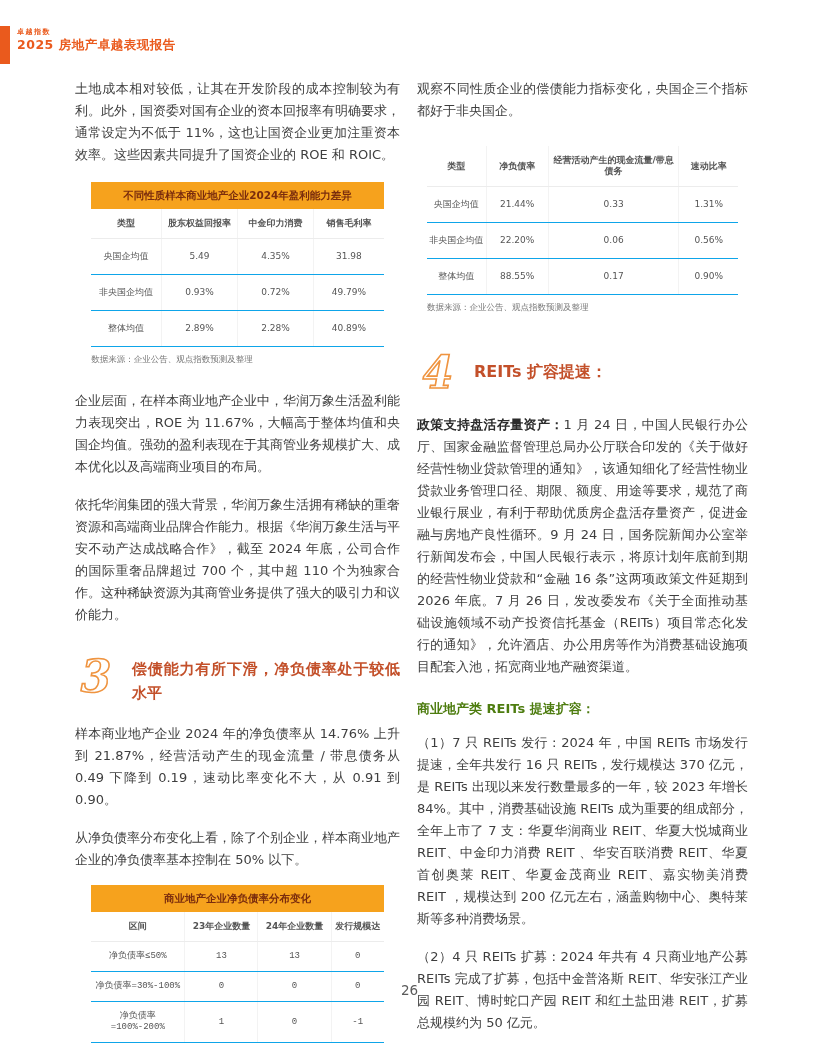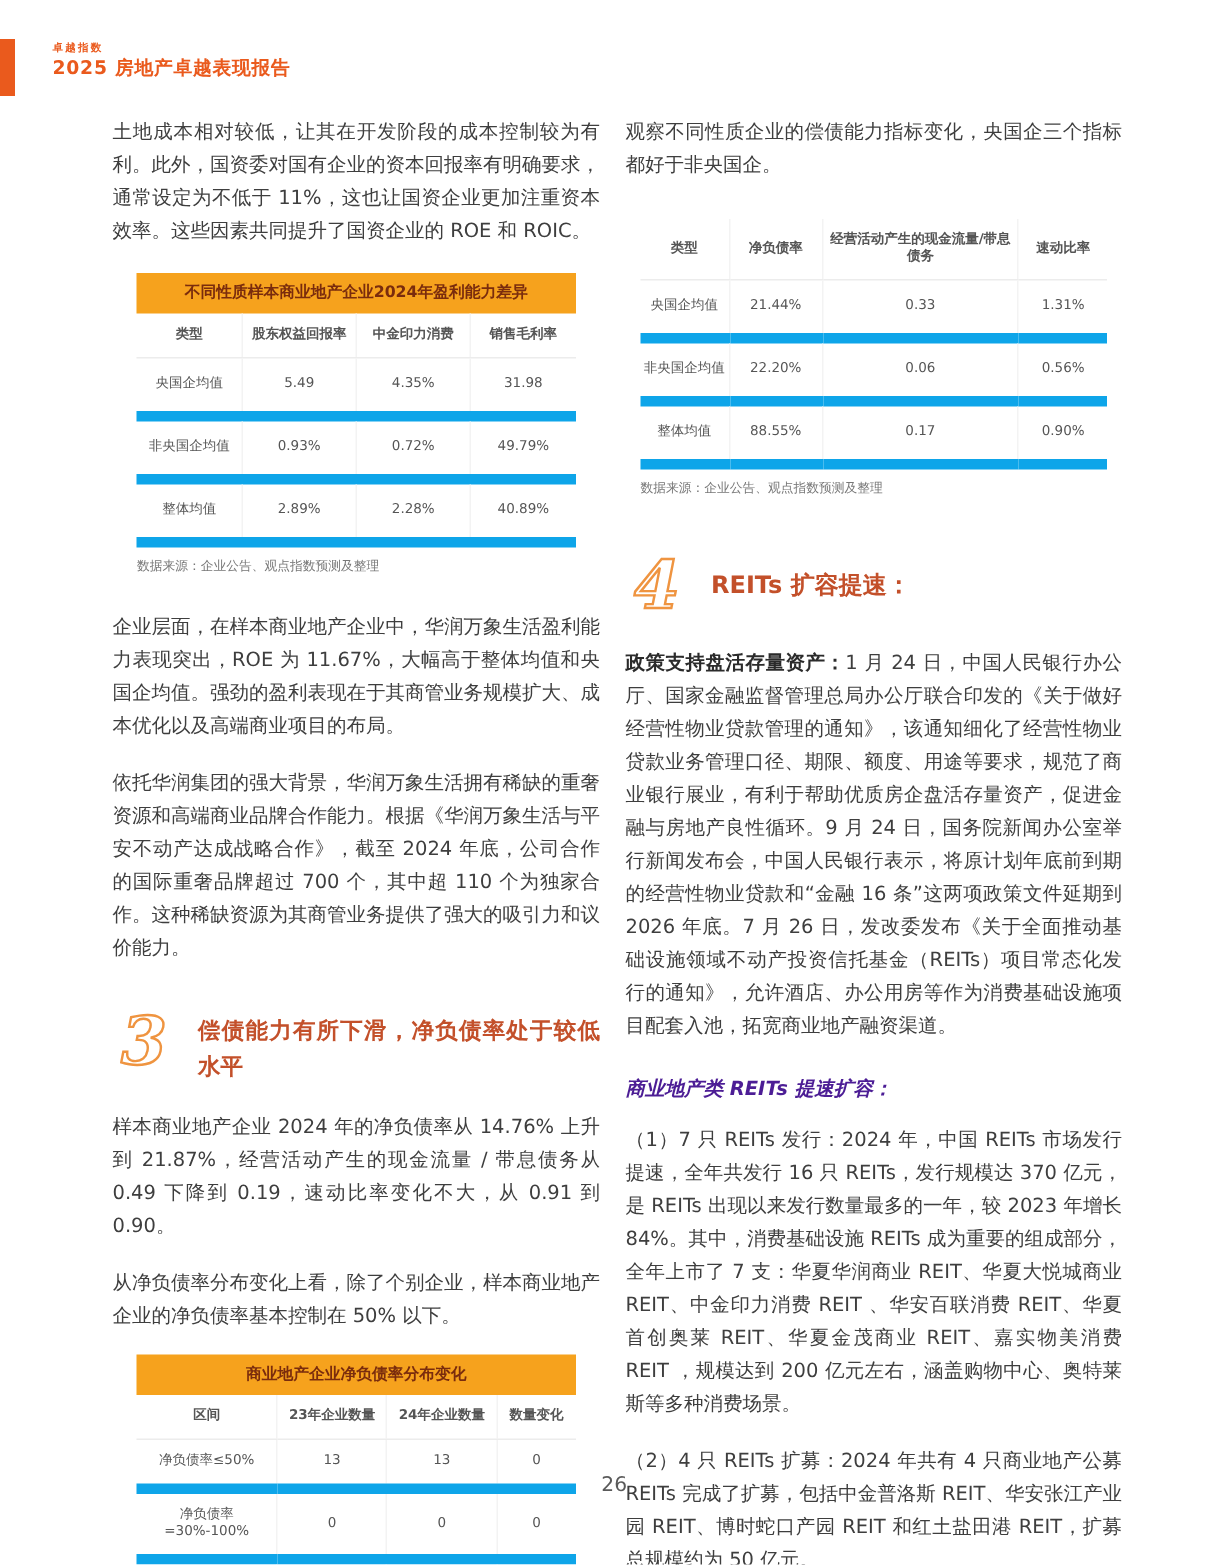--- a/index.html
+++ b/index.html
@@ -4,30 +4,30 @@
 <style>
   html,body{margin:0;padding:0;}
   body{
     width:819px;height:1043px;position:relative;overflow:hidden;
     background:#ffffff;
     font-family:"DejaVu Sans","Liberation Sans",sans-serif;
     -webkit-font-smoothing:antialiased;
   }
   
   .brand-bar{position:absolute;left:0;top:26px;width:10px;height:38px;background:#ea5a1d;}
-  .brand{position:absolute;left:35px;top:28px;color:#ea5a1d;}
+  .brand{position:absolute;left:17px;top:28px;color:#ea5a1d;}
   .brand-small{font-size:7px;font-weight:bold;letter-spacing:1.5px;line-height:9px;}
   .brand-title{font-size:12.5px;font-weight:bold;line-height:16px;letter-spacing:0.5px;}
   
   .col{position:absolute;top:78px;}
   .col-left{left:75px;width:325px;}
   .col-right{left:417px;width:331px;}
   p.body{font-size:13px;line-height:22px;color:#3e3e3e;text-align:justify;margin:0 0 16px 0;}
   .lead-bold{font-weight:bold;color:#2b2b2b;}
-  .subhead{font-size:13px;line-height:22px;font-weight:bold;color:#4c1d95;margin:20px 0 12px 0;font-style:italic;}
+  .subhead{font-size:13px;line-height:22px;font-weight:bold;color:#4d7c0f;margin:20px 0 12px 0;}
   .indent{margin-left:20px;}
   
   .section{display:flex;gap:15px;margin:28px 0 18px 0;align-items:flex-start;}
   .sec-num{
     flex:0 0 42px;
     font-family:"DejaVu Serif","Liberation Serif",serif;
     font-style:italic;font-weight:bold;font-size:44px;line-height:46px;
     color:#ffffff;-webkit-text-stroke:1.6px #ef9440;
     text-align:center;
   }
@@ -39,23 +39,23 @@
     background:#f6a21d;color:#7a2c0d;font-weight:bold;font-size:10.5px;
     text-align:center;padding:7px 4px;line-height:13px;
   }
   .rtable table{width:100%;border-collapse:collapse;}
   .rtable th{
     font-size:9px;color:#555;font-weight:bold;text-align:center;
     padding:9px 2px;border-bottom:1px solid #ececec;line-height:11px;
   }
   .rtable td{
     font-size:9px;color:#555;text-align:center;
-    padding:12px 2px;border-bottom:7px solid #0ea5e9;line-height:11px;
-  }
-  .rtable--compact td{padding:9px 2px;}
+    padding:12px 2px;border-bottom:1px solid #0ea5e9;line-height:11px;
+  }
+  .rtable--compact td{padding:9px 2px;font-family:Liberation Mono, monospace;}
   .rtable th + th,.rtable td + td{border-left:1px solid #f3f3f3;}
   .rtable .source{font-size:8.5px;color:#777;text-align:left;padding:7px 0 2px 0;}
   
   .page-num{position:absolute;left:0;right:0;top:982px;text-align:center;color:#5a5a5a;font-size:13.5px;}
 </style>
 </head>
 <body>
 
 <div class="brand-bar"></div>
 <div class="brand">
@@ -126,21 +126,21 @@
           <col style="width:32%">
           <col style="width:25%">
           <col style="width:25%">
           <col style="width:18%">
         </colgroup>
       <thead>
         <tr>
           <th>区间</th>
           <th>23年企业数量</th>
           <th>24年企业数量</th>
-          <th>数量变化</th>
+          <th>发行规模达</th>
         </tr>
       </thead>
       <tbody>
         <tr>
           <td>净负债率≤50%</td>
           <td>13</td>
           <td>13</td>
           <td>0</td>
         </tr>
         <tr>

